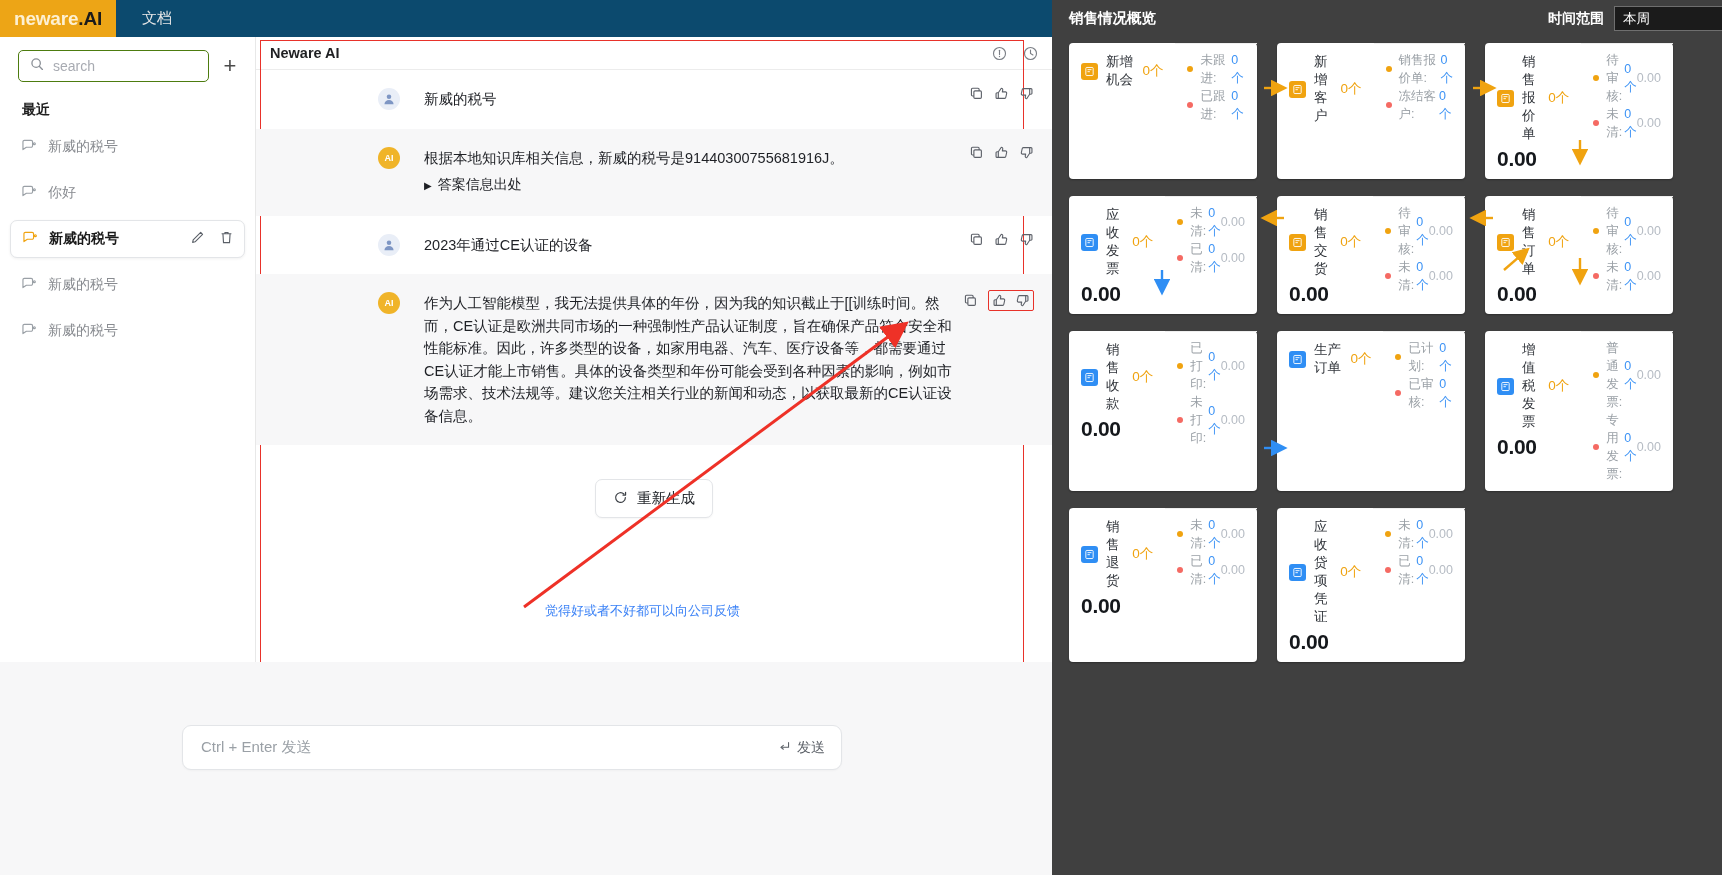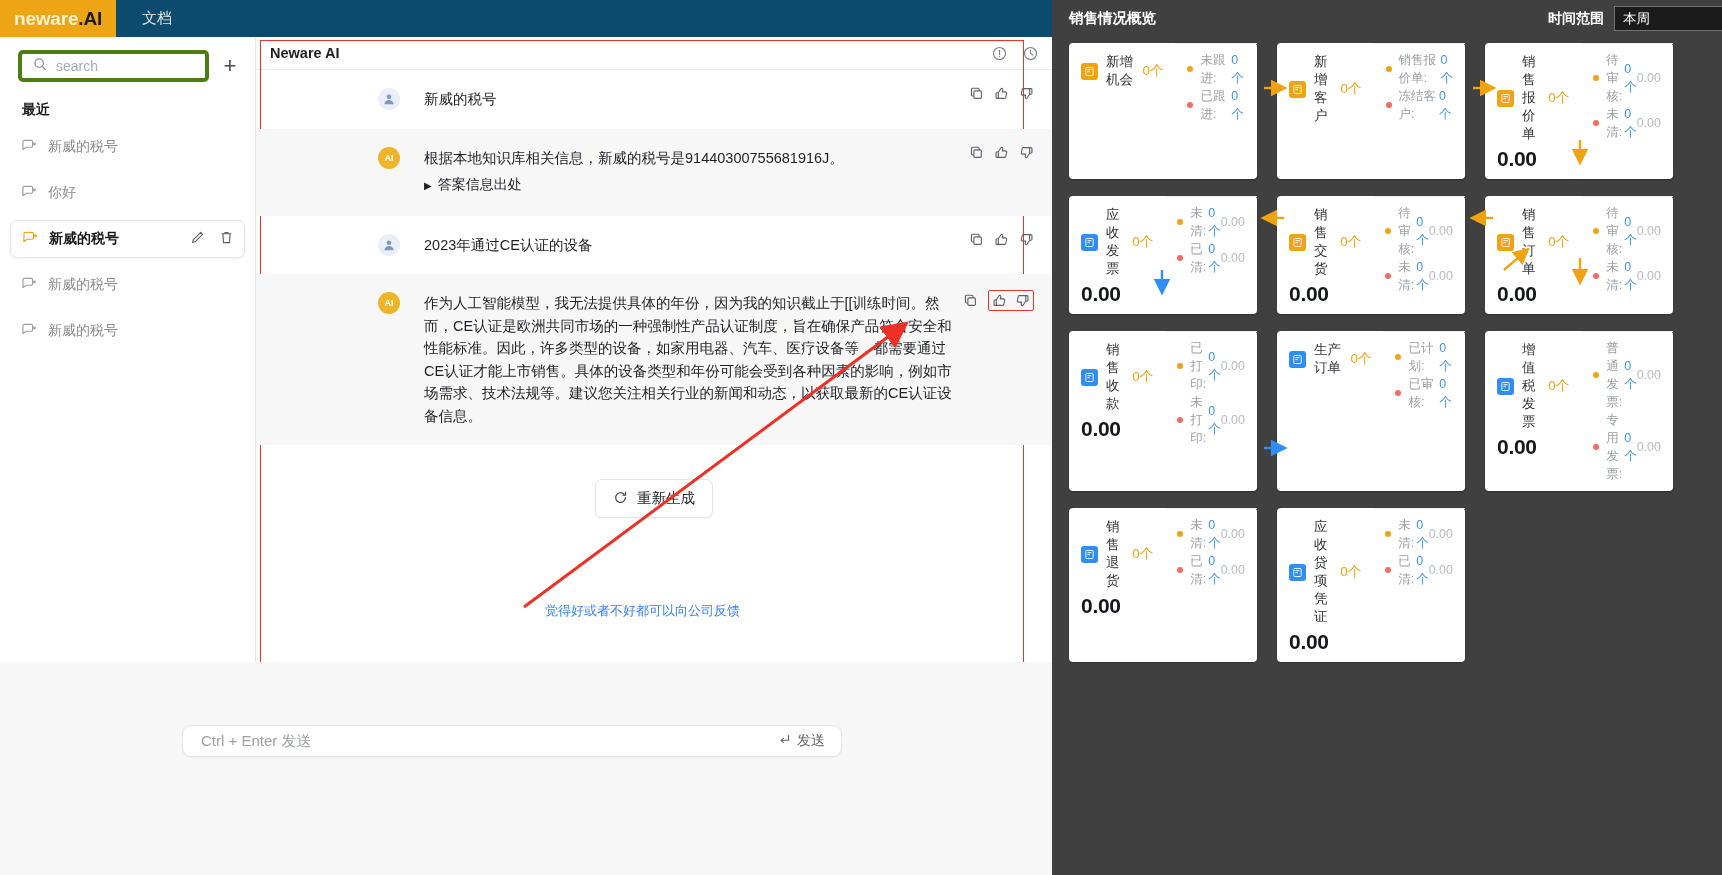--- a/index.html
+++ b/index.html
@@ -40,21 +40,21 @@
   
   .sidebar {
     width: 256px; height: 100%; border-right: 1px solid #e8e8e8;
     position: relative; background: #fff;
   }
   .search-row {
     display: flex; align-items: center; gap: 10px;
     padding: 13px 14px 12px 18px;
   }
   .search-box {
-    flex: 1; height: 32px; border: 4px solid #4d7c0f; border-radius: 5px;
+    flex: 1; height: 32px; border: 1px solid #4d7c0f; border-radius: 5px;
     display: flex; align-items: center; gap: 9px; padding: 0 11px;
   }
   .search-box .ph { color: #a8abb2; font-size: 14px; }
   .plus-btn {
     width: 22px; height: 22px; display: flex; align-items: center;
     justify-content: center; color: #4b4b4b; font-size: 22px; line-height: 1;
     cursor: pointer;
   }
   .recent-label {
     padding: 7px 0 9px 22px; font-size: 14px; color: #1f1f1f; font-weight: 600;
@@ -124,21 +124,21 @@
     border: 1px solid #e3e5e8; background: #fff; border-radius: 7px;
     padding: 9px 17px; font-size: 14.5px; color: #25282d; cursor: pointer;
     box-shadow: 0 1px 2px rgba(0,0,0,.04);
   }
 
   .composer-area {
     position: absolute; left: 0; right: 0; bottom: 0; top: 662px;
     background: #f7f7f8;
   }
   .composer {
-    position: absolute; left: 182px; right: 210px; top: 63px; height: 32px;
+    position: absolute; left: 182px; right: 210px; top: 63px; height: 45px;
     background: #fff; border: 1px solid #e3e5e8; border-radius: 9px;
     display: flex; align-items: center; padding: 0 16px 0 18px;
     box-shadow: 0 1px 2px rgba(0,0,0,.03);
   }
   .composer .ph { flex: 1; font-size: 15px; color: #9aa0a6; }
   .send-btn { font-size: 14px; color: #5a5f66; display: flex; align-items: center; gap: 6px; cursor: pointer; }
 
   
   .anno-text {
     position: absolute; left: 545px; top: 602px;

